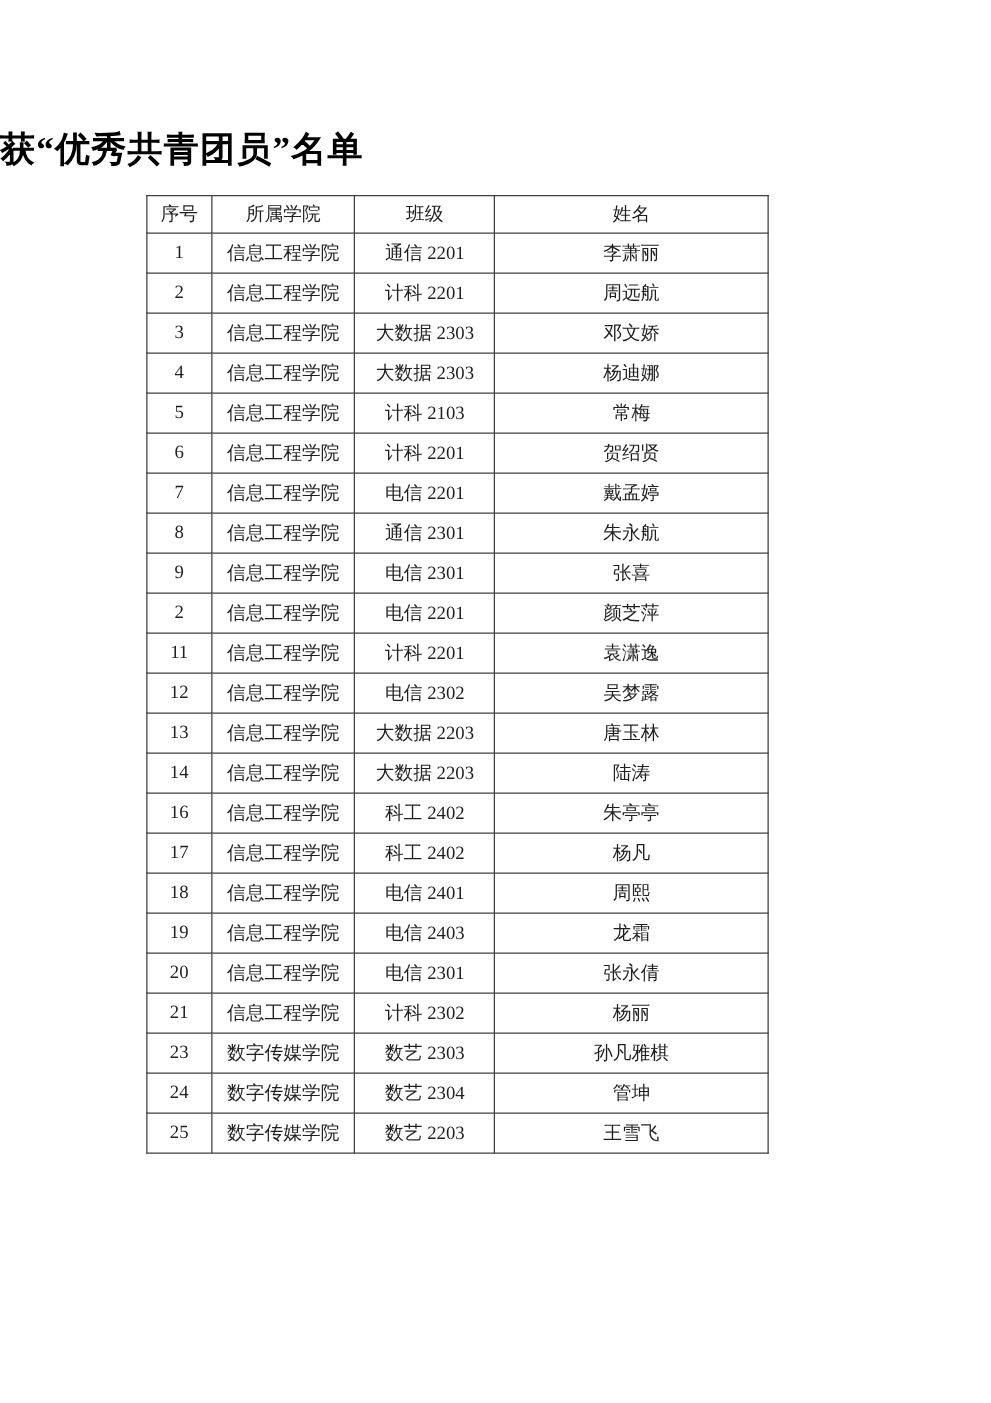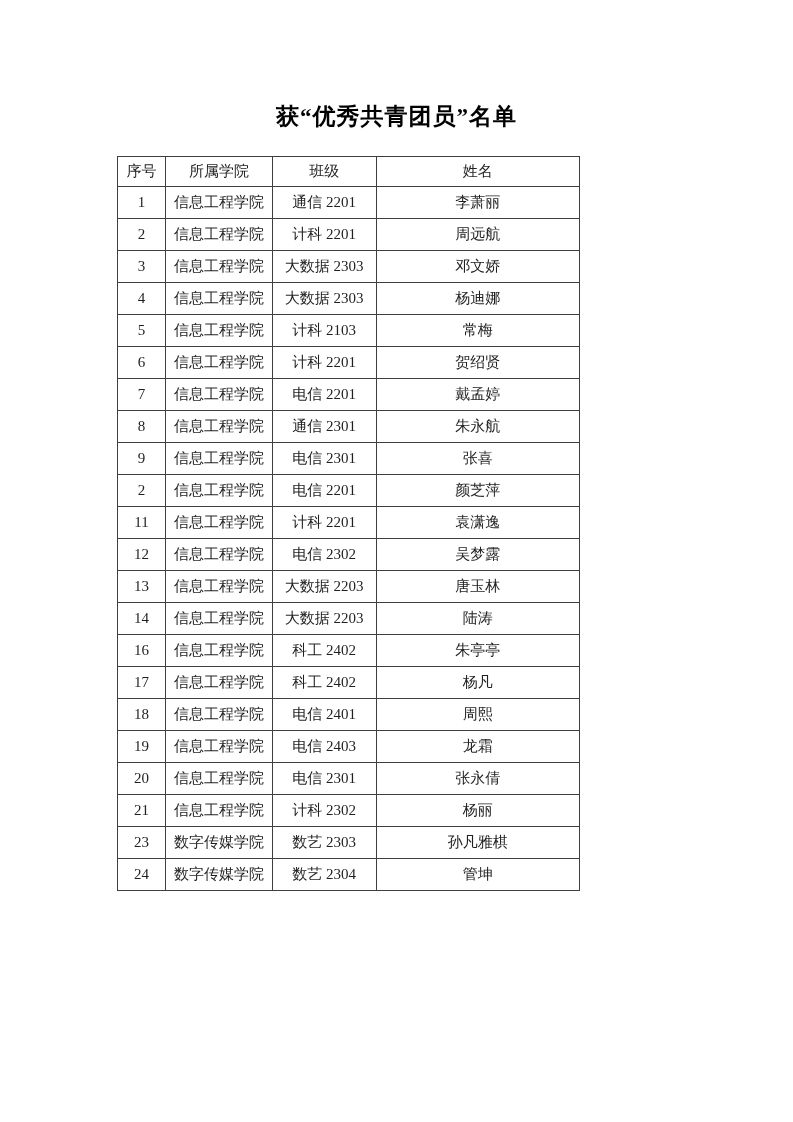--- a/index.html
+++ b/index.html
@@ -14,31 +14,30 @@
     background: #ffffff;
     font-family: "Liberation Serif", "DejaVu Serif", serif;
     color: #1f1f1f;
     overflow: hidden;
   }
   .doc-title {
     position: absolute;
     top: 101px;
     left: 0;
     width: 100%;
-    text-align: center;
-    font-size: 23px;
+    font-size: 28px;
     font-weight: bold;
     letter-spacing: 1px;
     color: #000000;
   }
   .table-wrap {
     position: absolute;
     left: 117px;
     top: 156px;
-    width: 463px;
+    width: 498px;
   }
   table.award-table {
     border-collapse: collapse;
     width: 100%;
     table-layout: fixed;
   }
   table.award-table th,
   table.award-table td {
     border: 1px solid #3f3f3f;
     text-align: center;
@@ -206,17 +205,23 @@
             <td>数字传媒学院</td>
             <td>数艺 2303</td>
             <td>孙凡雅棋</td>
           </tr>
           <tr>
             <td>24</td>
             <td>数字传媒学院</td>
             <td>数艺 2304</td>
             <td>管坤</td>
           </tr>
+          <tr>
+            <td>25</td>
+            <td>数字传媒学院</td>
+            <td>数艺 2203</td>
+            <td>王雪飞</td>
+          </tr>
         </tbody>
     </table>
   </div>
 
 </div>
 
 </body></html>

